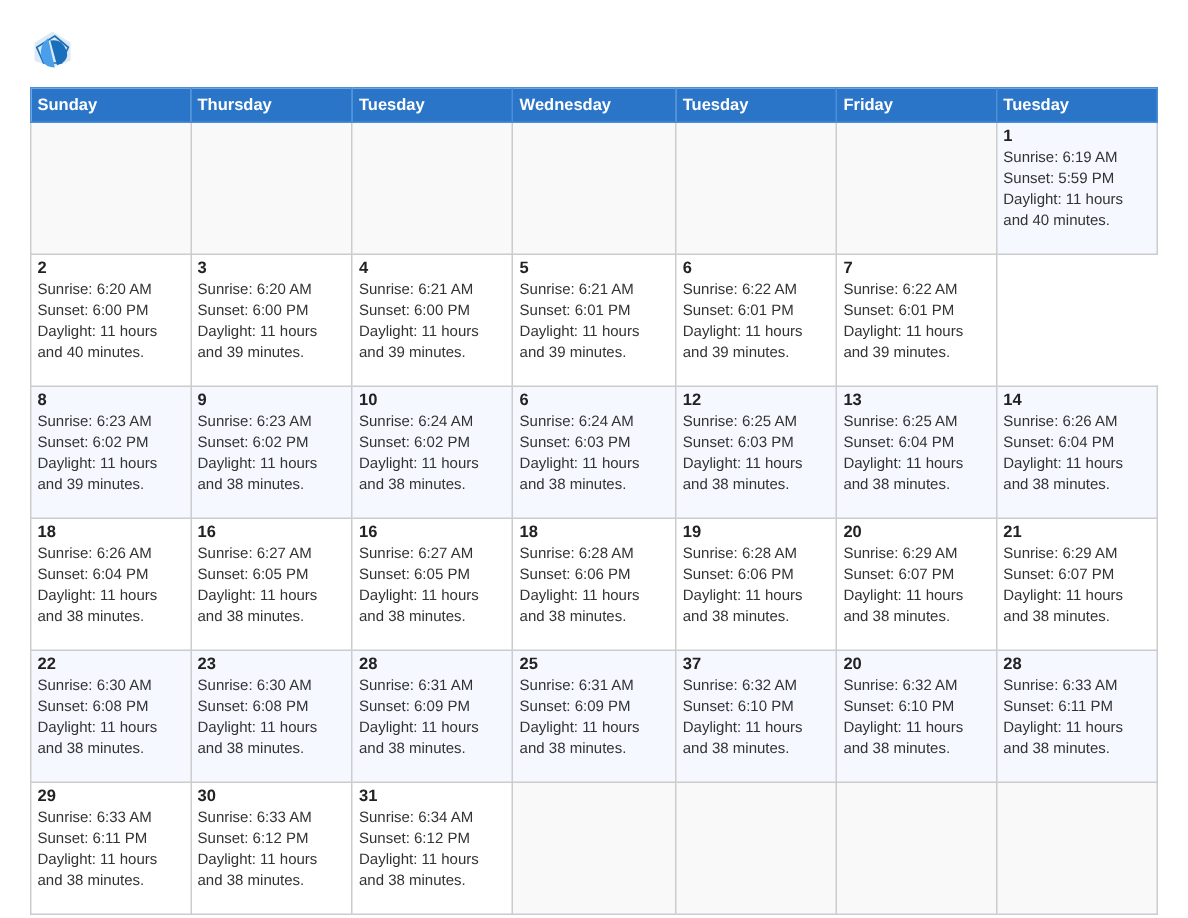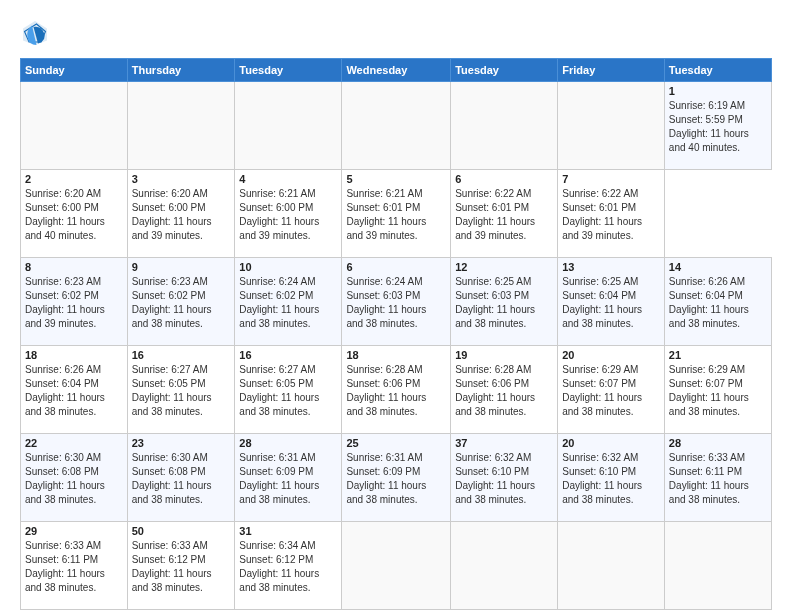--- a/index.html
+++ b/index.html
@@ -266,21 +266,21 @@
             <span class="day-num">28</span>
             <div class="day-content">Sunrise: 6:33 AM<br>Sunset: 6:11 PM<br>Daylight: 11 hours<br>and 38 minutes.</div>
           </td>
         </tr>
         <tr>
           <td>
             <span class="day-num">29</span>
             <div class="day-content">Sunrise: 6:33 AM<br>Sunset: 6:11 PM<br>Daylight: 11 hours<br>and 38 minutes.</div>
           </td>
           <td>
-            <span class="day-num">50</span>
+            <span class="day-num">30</span>
             <div class="day-content">Sunrise: 6:33 AM<br>Sunset: 6:12 PM<br>Daylight: 11 hours<br>and 38 minutes.</div>
           </td>
           <td>
             <span class="day-num">31</span>
             <div class="day-content">Sunrise: 6:34 AM<br>Sunset: 6:12 PM<br>Daylight: 11 hours<br>and 38 minutes.</div>
           </td>
           <td class="empty-cell"></td>
           <td class="empty-cell"></td>
           <td class="empty-cell"></td>
           <td class="empty-cell"></td>

